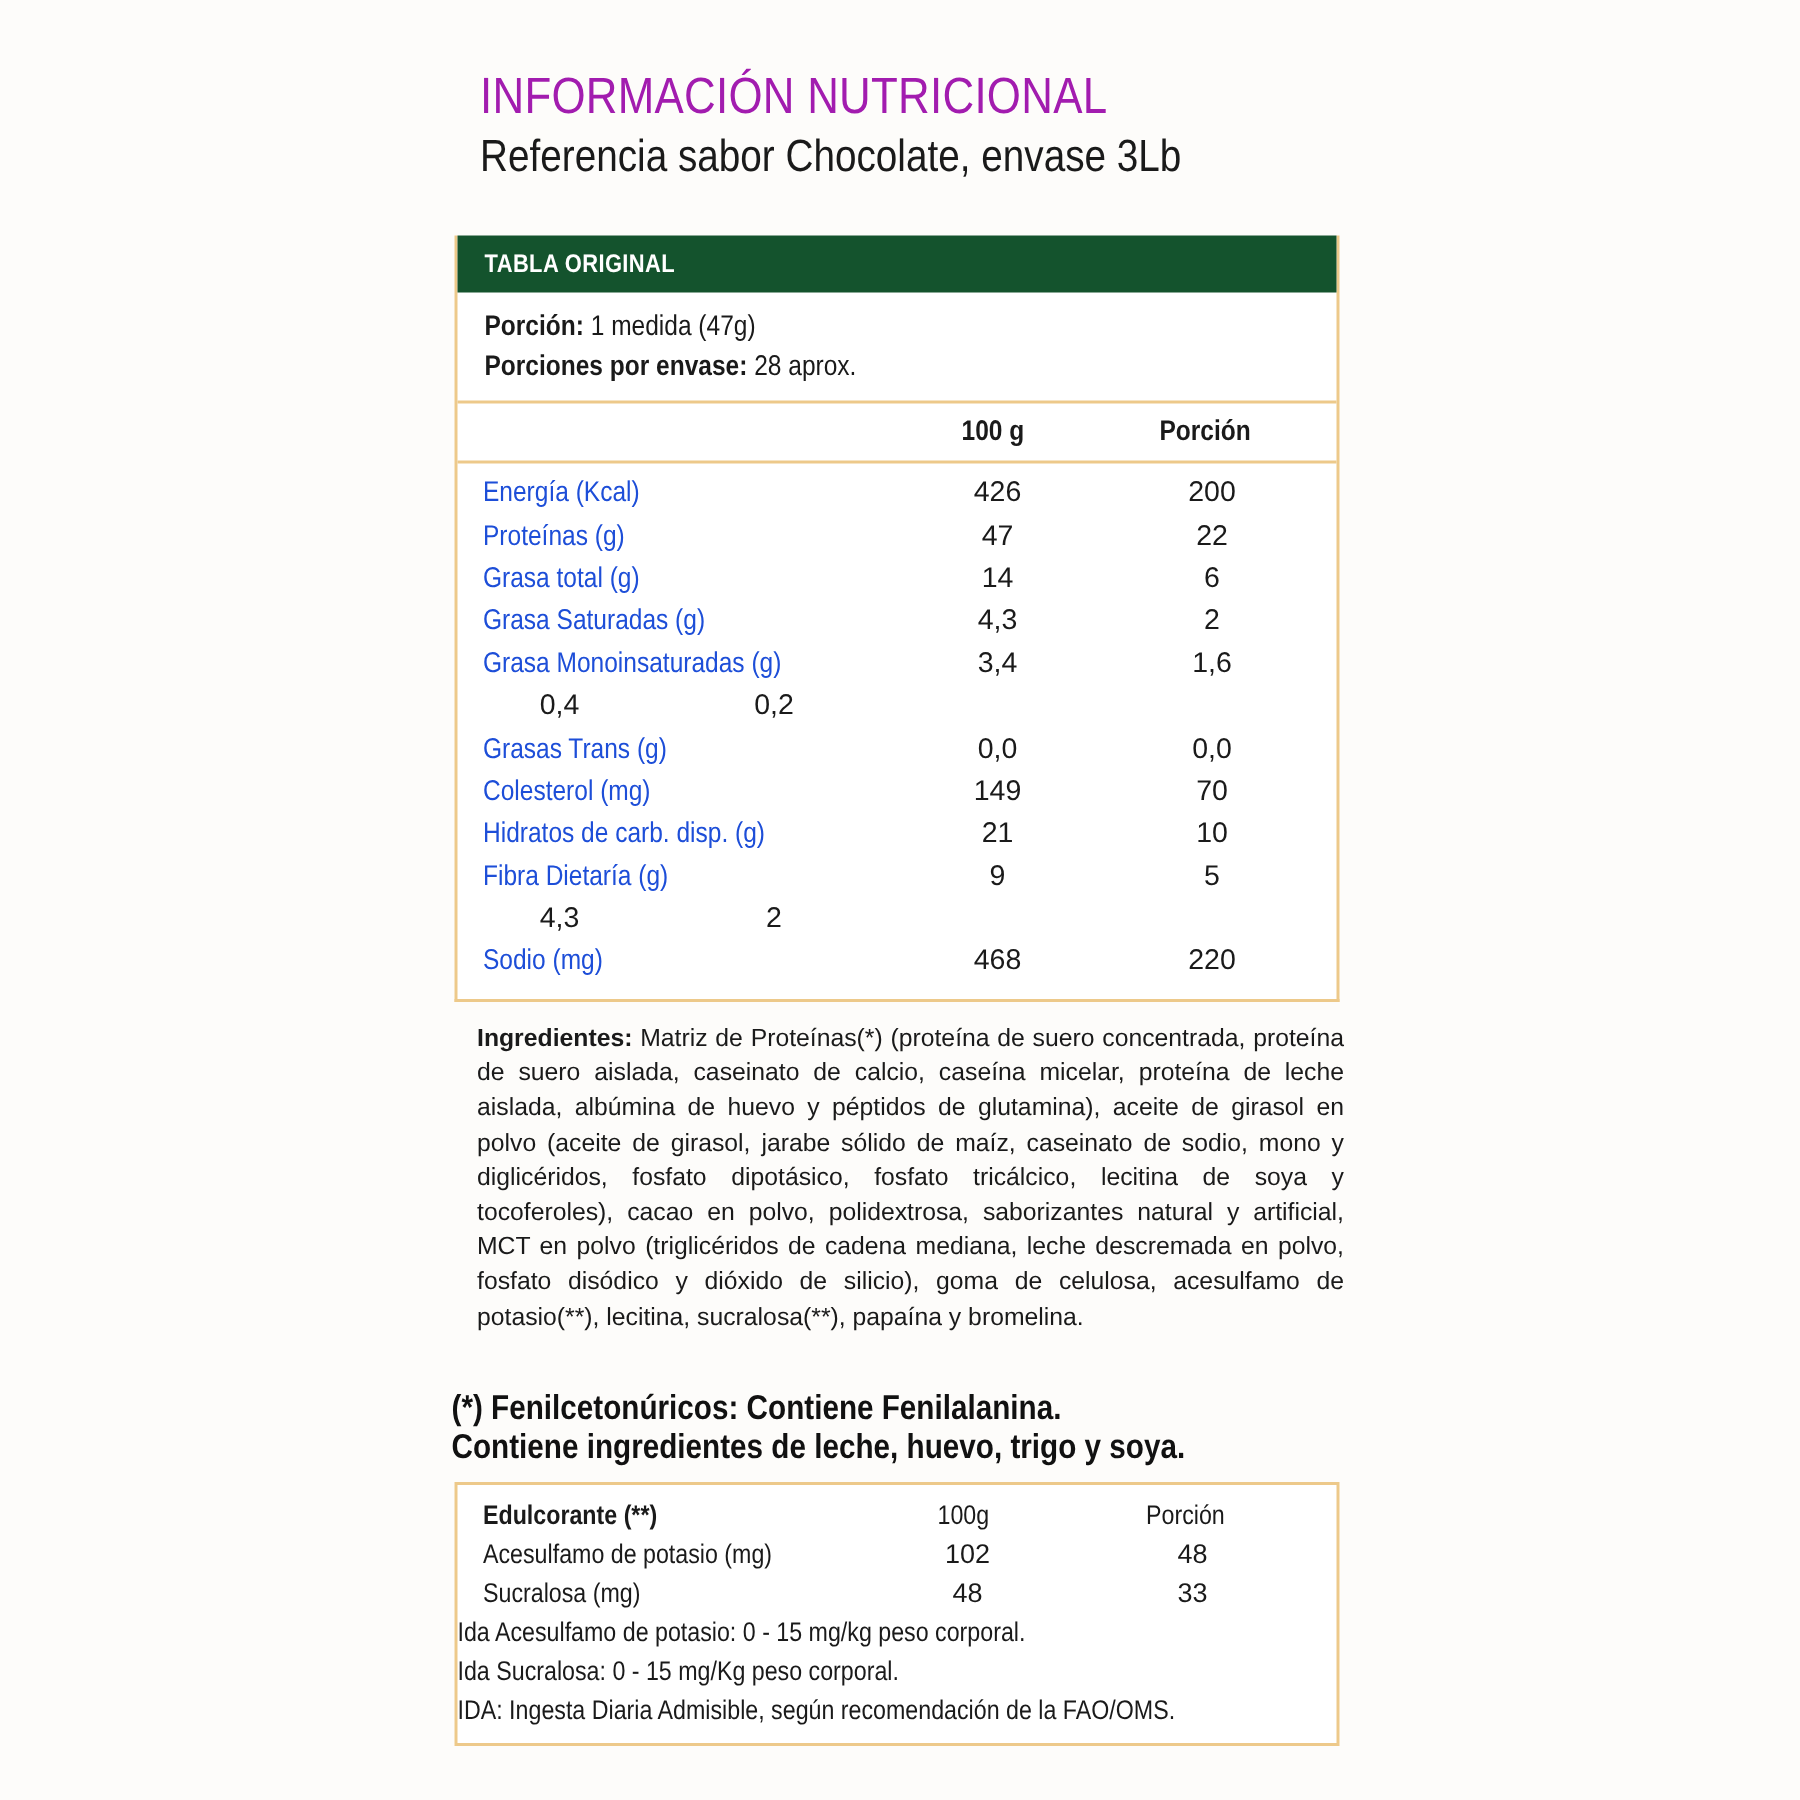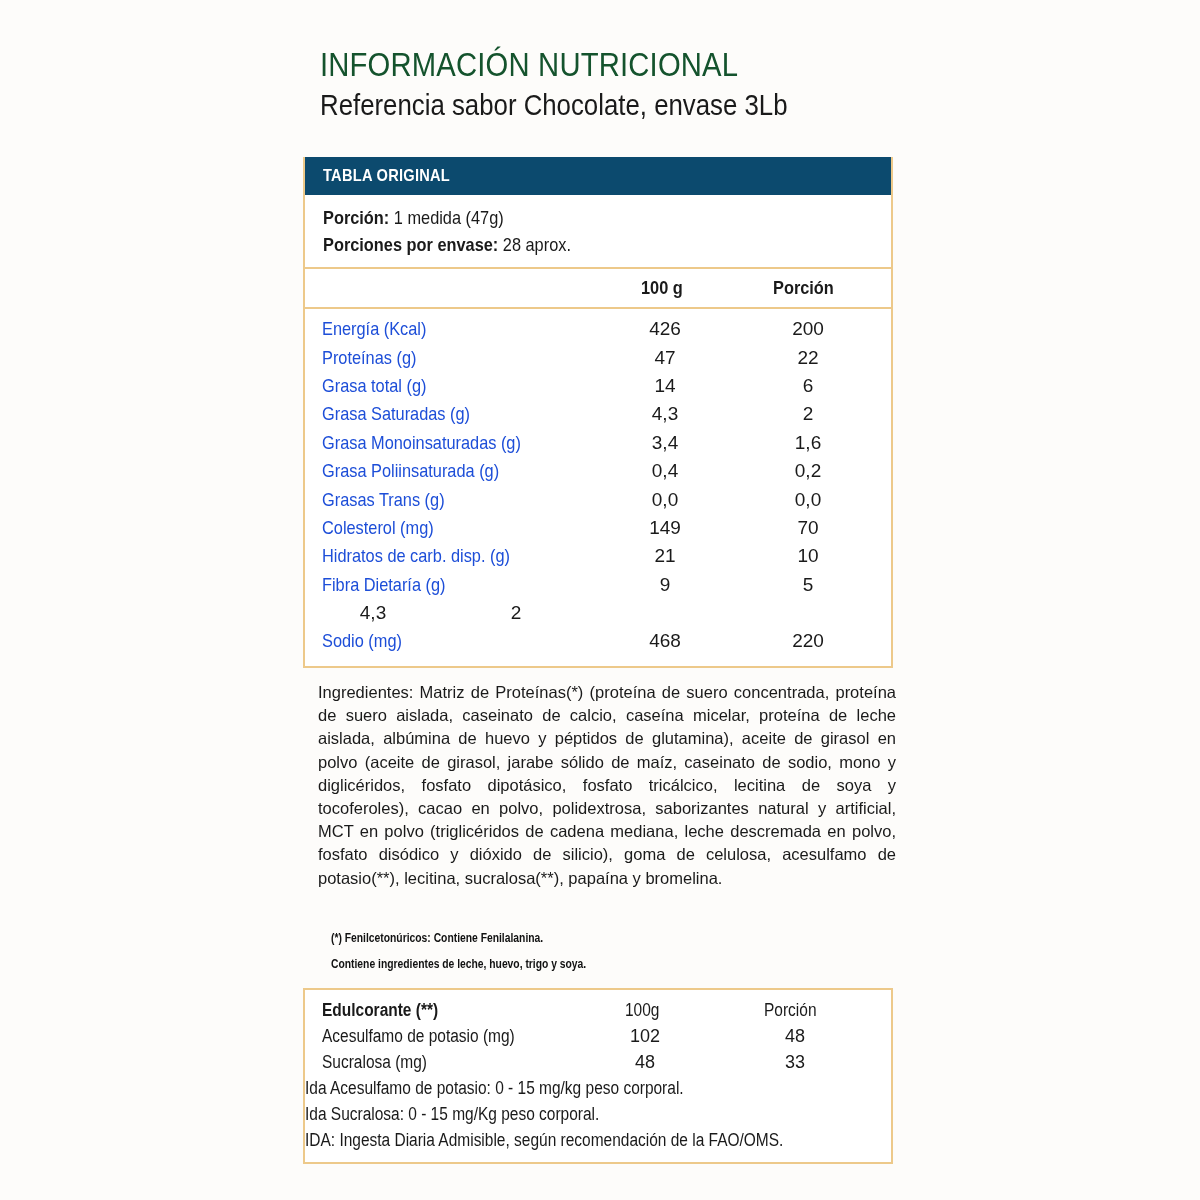--- a/index.html
+++ b/index.html
@@ -35,21 +35,21 @@
     position: absolute;
     left: 320px;
     top: 44px;
     width: 600px;
   }
   .title-main {
     font-size: 34px;
     line-height: 40px;
     font-weight: 400;
     letter-spacing: 0.2px;
-    color: #14532d;
+    color: #a21caf;
   }
   .title-sub {
     font-size: 30px;
     line-height: 38px;
     font-weight: 400;
     color: #1a1a1a;
     margin-top: 2px;
   }
 
   
@@ -57,21 +57,21 @@
     position: absolute;
     left: 303px;
     top: 157px;
     width: 590px;
     box-sizing: border-box;
     border: 2px solid #edc98a;
     border-top: none;
     background: #ffffff;
   }
   .band {
-    background: #0c4a6e;
+    background: #14532d;
     height: 38px;
     display: flex;
     align-items: center;
     padding-left: 18px;
     box-sizing: border-box;
     text-align: center;
   }
   .band-label {
     color: #ffffff;
     font-size: 17px;
@@ -135,28 +135,28 @@
   .ingredients {
     position: absolute;
     left: 318px;
     top: 681px;
     width: 578px;
     font-size: 16.5px;
     line-height: 23.2px;
     text-align: justify;
     color: #1a1a1a;
   }
-  .ingredients b { font-weight: normal; }
+  .ingredients b { font-weight: bold; }
 
   .allergen {
     position: absolute;
-    left: 331px;
+    left: 301px;
     top: 925px;
     width: 578px;
-    font-size: 12px;
+    font-size: 23px;
     line-height: 26px;
     font-weight: bold;
     color: #111111;
   }
 
   
   .sweetbox {
     position: absolute;
     left: 303px;
     top: 988px;
@@ -260,21 +260,20 @@
           <div class="c-label"><span class="cond">Grasa Saturadas (g)</span></div>
           <div class="c-val">4,3</div>
           <div class="c-val2">2</div>
         </div>
         <div class="nrow">
           <div class="c-label"><span class="cond">Grasa Monoinsaturadas (g)</span></div>
           <div class="c-val">3,4</div>
           <div class="c-val2">1,6</div>
         </div>
         <div class="nrow">
-          <div class="c-label"><span class="cond">Grasa Poliinsaturada (g)</span></div>
           <div class="c-val">0,4</div>
           <div class="c-val2">0,2</div>
         </div>
         <div class="nrow">
           <div class="c-label"><span class="cond">Grasas Trans (g)</span></div>
           <div class="c-val">0,0</div>
           <div class="c-val2">0,0</div>
         </div>
         <div class="nrow">
           <div class="c-label"><span class="cond">Colesterol (mg)</span></div>

